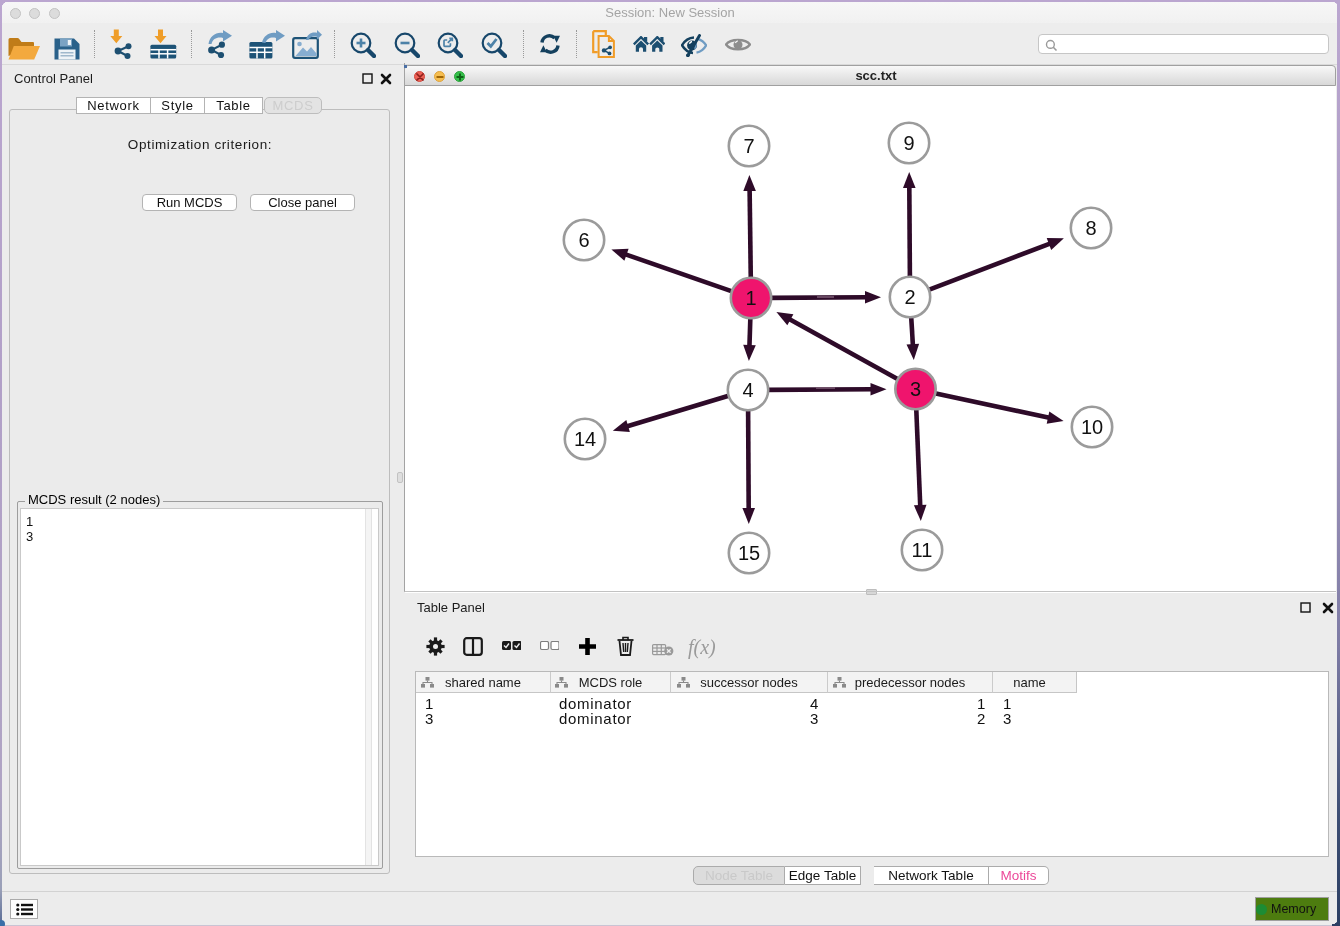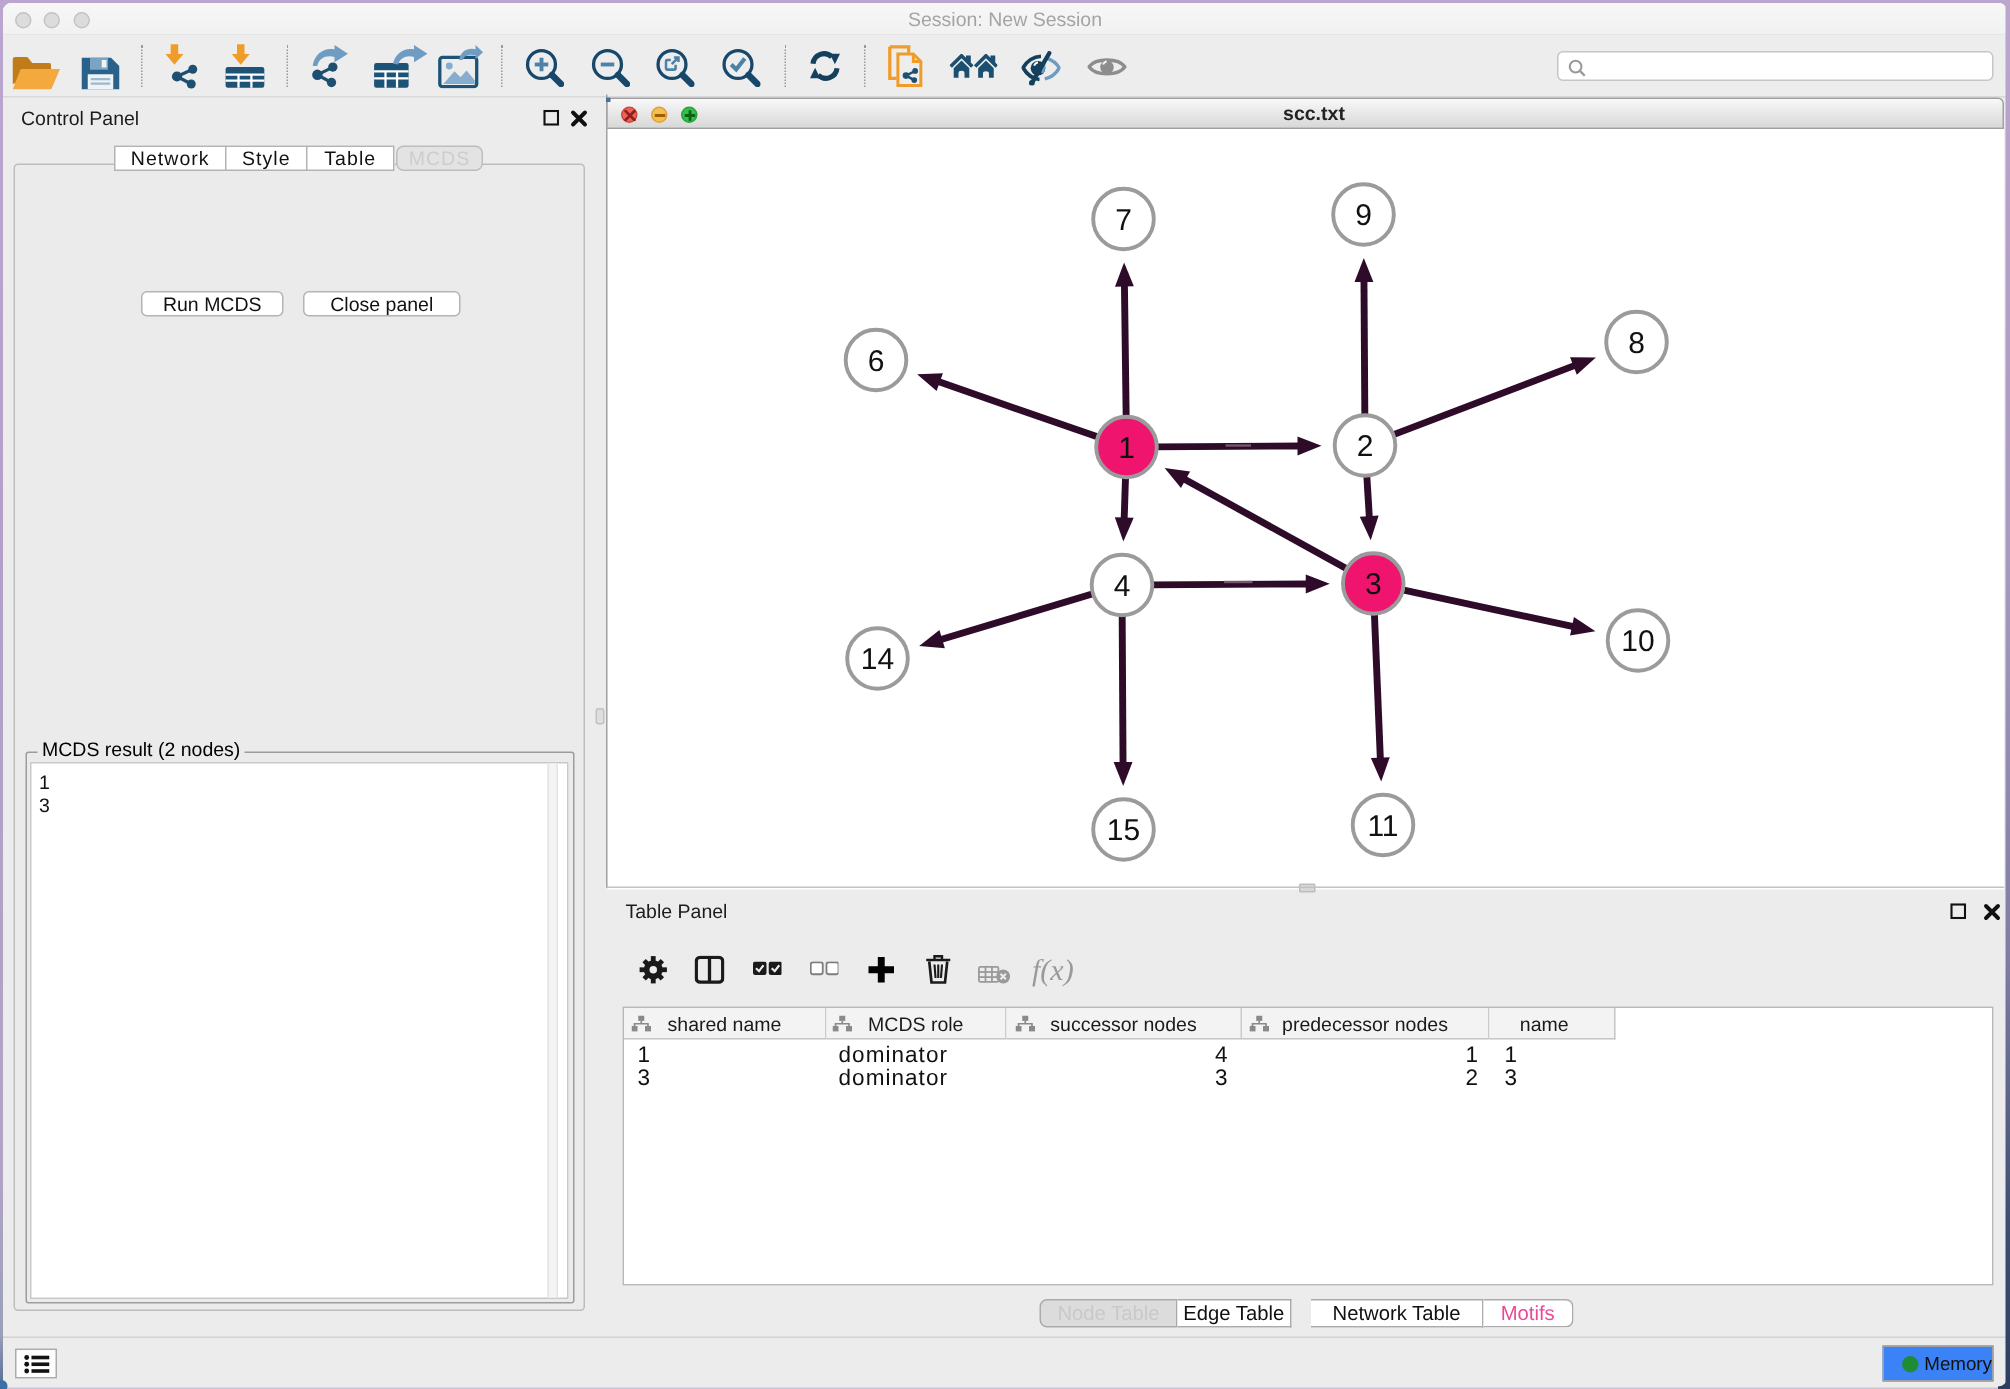--- a/index.html
+++ b/index.html
@@ -29,21 +29,21 @@
 #cp-title{position:absolute;left:14px;top:71px;font-size:13px;color:#1c1c1c;}
 .tab{position:absolute;top:97px;height:17px;background:#fff;border:1px solid #b3b3b3;
   box-sizing:border-box;font-size:13px;color:#111;text-align:center;line-height:16px;z-index:3;letter-spacing:.7px;}
 #cp-panel{position:absolute;left:9px;top:109px;width:381px;height:765px;
   border:1px solid #bdbdbd;border-radius:3px;background:#ebebeb;box-sizing:border-box;}
 #opt-label{position:absolute;left:0px;top:137px;width:400px;text-align:center;font-size:13.5px;color:#1a1a1a;letter-spacing:.6px;}
 #dropdown{position:absolute;left:44px;top:160px;width:310px;height:19px;background:#fff;
   border:1px solid #b9b9b9;border-radius:4px;box-sizing:border-box;font-size:13.5px;color:#111;
   line-height:17px;padding-left:14px;letter-spacing:1.35px;}
 .btn{position:absolute;top:194px;height:17px;background:#fff;border:1px solid #b4b4b4;
-  border-radius:4px;box-sizing:border-box;font-size:13px;color:#111;text-align:center;line-height:15px;}
+  border-radius:4px;box-sizing:border-box;font-size:13px;color:#111;text-align:center;line-height:15px;margin-left:48px;}
 #mcds-box{position:absolute;left:17px;top:501px;width:366px;height:368px;
   border:1px solid #9d9d9d;border-radius:2px;box-sizing:border-box;}
 #mcds-label{position:absolute;left:25px;top:492px;background:#ebebeb;padding:0 3px;
   font-size:13px;color:#000000;z-index:2;}
 #mcds-list{position:absolute;left:20px;top:508px;width:359px;height:358px;background:#fff;
   border:1px solid #c9c9c9;box-sizing:border-box;font-size:13px;color:#111;line-height:16px;}
 #mcds-sb{position:absolute;left:365px;top:509px;width:7px;height:356px;background:#f4f4f4;
   border-left:1px solid #e3e3e3;border-right:1px solid #e3e3e3;box-sizing:border-box;}
 
 #net-frame{position:absolute;left:404px;top:63px;width:932px;height:529px;
@@ -66,22 +66,22 @@
   line-height:21px;}
 .td{position:absolute;font-size:15px;letter-spacing:.7px;color:#111;height:14px;line-height:14px;}
 
 .btab{position:absolute;top:866px;height:19px;box-sizing:border-box;font-size:13.5px;
   text-align:center;line-height:18px;border:1px solid #ababab;}
 
 #statusbar{position:absolute;left:0;top:891px;width:100%;height:31px;background:#ececec;
   border-top:1px solid #d2d2d2;}
 #listbtn{position:absolute;left:10px;top:899px;width:28px;height:20px;background:#fdfdfd;
   border:1px solid #ababab;box-sizing:border-box;}
-#membtn{position:absolute;left:1255px;top:897px;width:74px;height:24px;background:#3b82f6;
-  border:1px solid #9f9f9f;box-sizing:border-box;font-size:12.5px;color:#111;text-align:right;
+#membtn{position:absolute;left:1255px;top:897px;width:74px;height:24px;background:#4d7c0f;
+  border:1px solid #9f9f9f;box-sizing:border-box;font-size:12.5px;color:#111;text-align:left;
   line-height:22px;}
 </style>
 </head>
 <body>
 <div id="win">
 <div id="titlebar"></div>
 <div id="frame-top"></div>
     <div id="frame-left"></div>
     <div id="frame-right"></div>
     <div id="frame-bottom"></div>
@@ -249,20 +249,21 @@
       <rect x="1" y="1" width="9" height="9" fill="none" stroke="#111" stroke-width="1.4"></rect>
     </svg>
 <svg style="position:absolute;left:380px;top:73px;" width="12" height="12" viewBox="0 0 12 12">
       <path d="M2 2 L10 10 M10 2 L2 10" stroke="#111" stroke-width="2.6" stroke-linecap="round"></path>
     </svg>
 <div class="tab" style="left:76px;width:75px;">Network</div>
 <div class="tab" style="left:150px;width:55px;">Style</div>
 <div class="tab" style="left:204px;width:59px;">Table</div>
 <div class="tab" style="left:264px;width:58px;background:#e3e3e3;border-color:#bdbdbd;border-radius:5px;color:#cdcdcd;">MCDS</div>
 <div id="cp-panel"></div>
+<div id="opt-label">Optimization criterion:</div>
 <div class="btn" style="left:94px;width:95px;">Run MCDS</div>
 <div class="btn" style="left:202px;width:105px;">Close panel</div>
 <div id="mcds-box"></div>
 <div id="mcds-label">MCDS result (2 nodes)</div>
 <div id="mcds-list">
       <div style="padding:5px 0 0 5px;line-height:15px;">1<br>3</div>
     </div>
 <div id="mcds-sb"></div>
 
 <div id="net-titlebar"></div>

